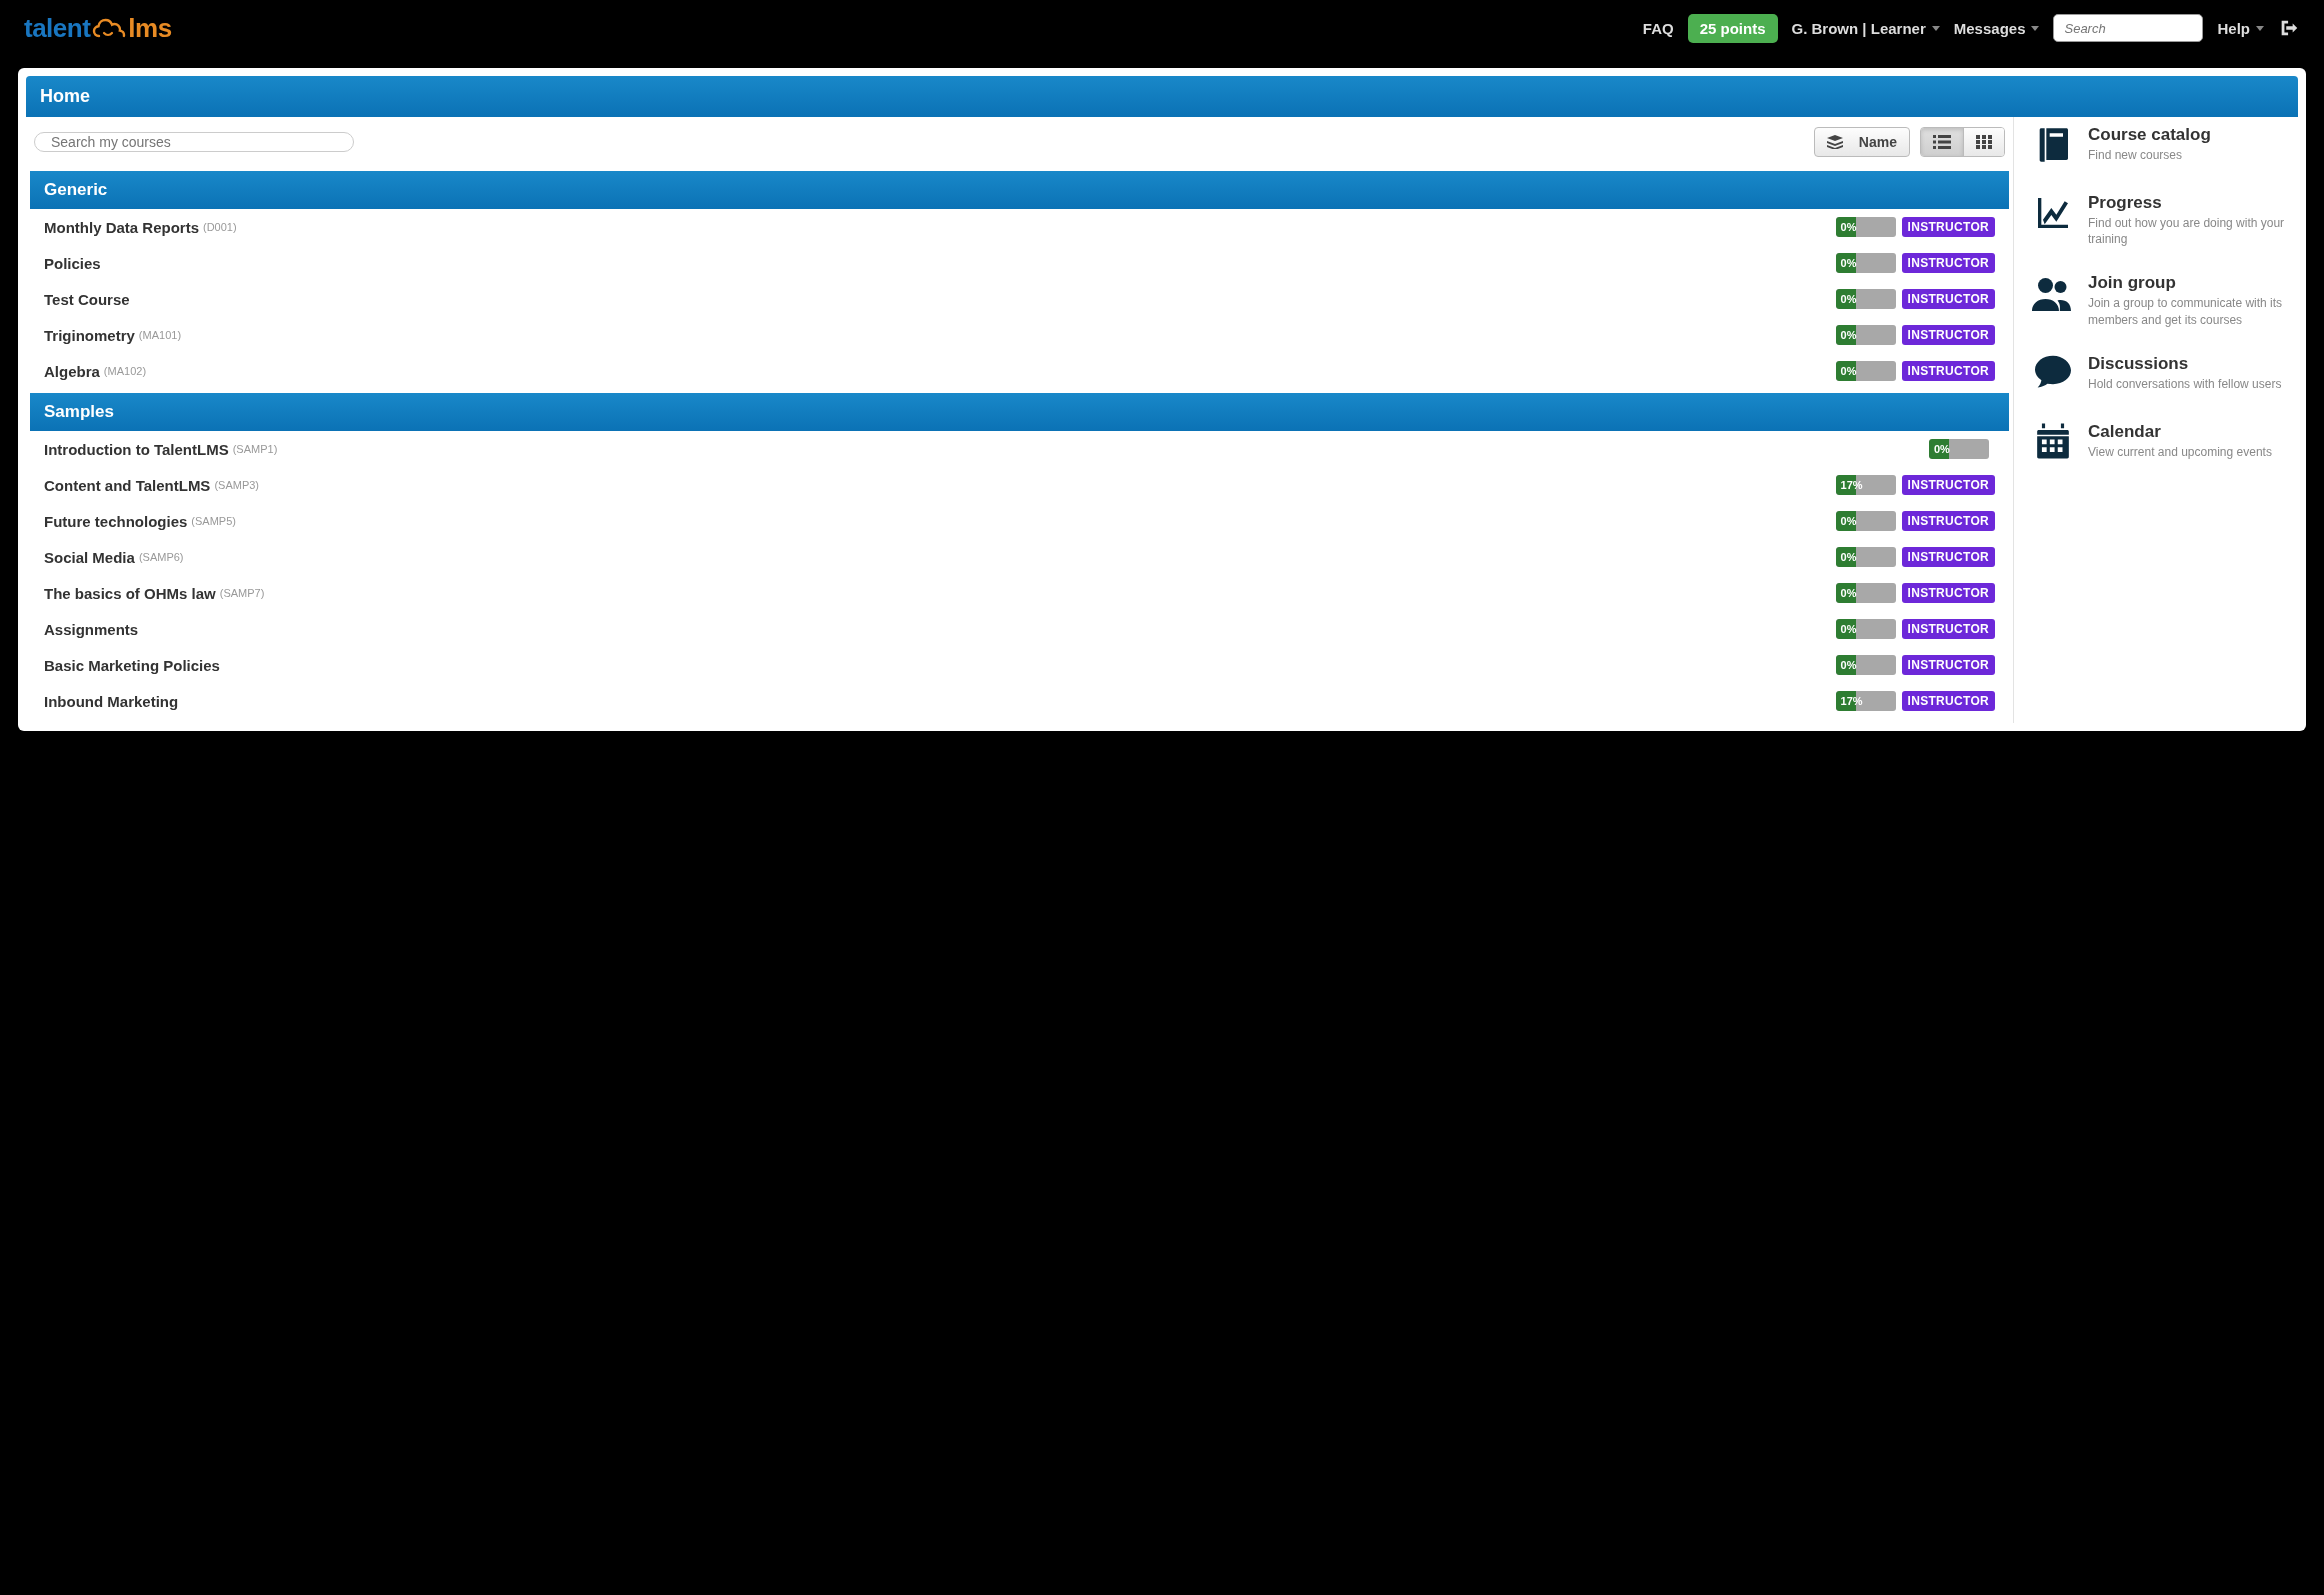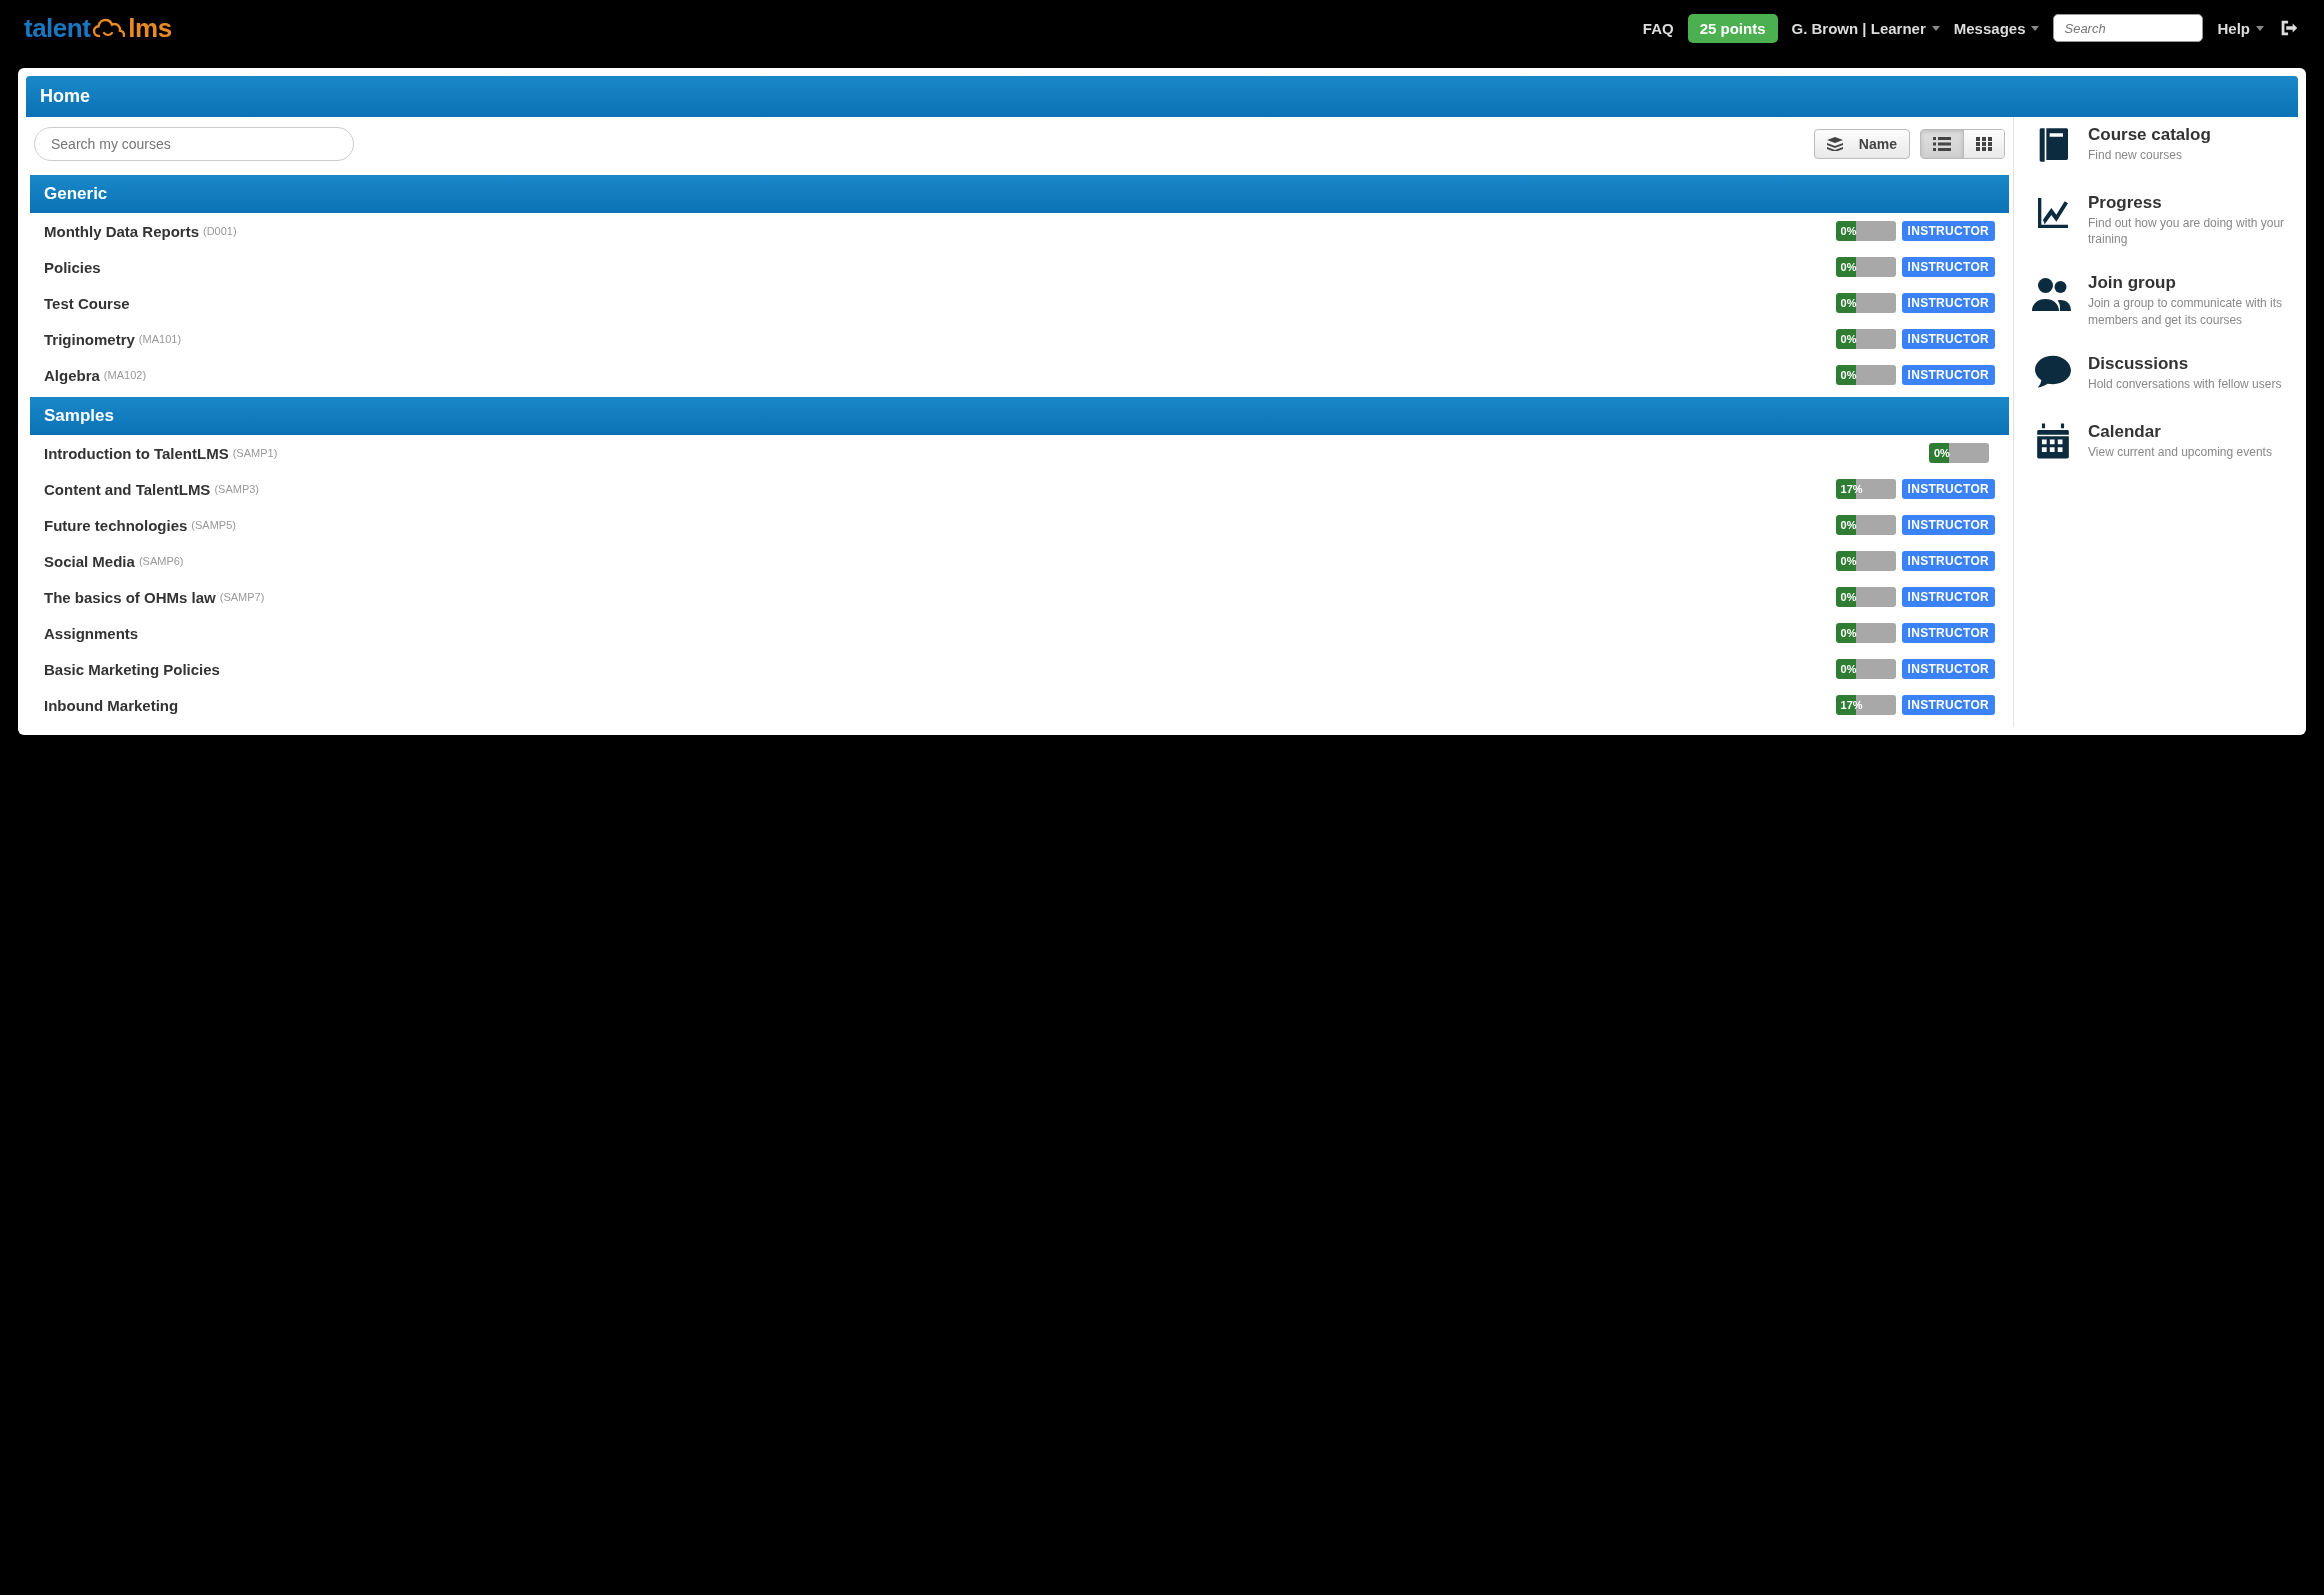--- a/index.html
+++ b/index.html
@@ -104,21 +104,21 @@
 
   
   .toolbar-row {
     display: flex;
     align-items: center;
     padding: 0 4px 10px 4px;
     gap: 10px;
   }
   .course-search {
     width: 320px;
-    height: 34px;
+    height: 20px;
     border-radius: 18px;
     border: 1px solid #ccc;
     padding: 0 16px;
     font-size: 14px;
     color: #888;
     outline: none;
   }
   .spacer { flex: 1; }
   .btn {
     border: 1px solid #bbb;
@@ -201,21 +201,21 @@
     position: absolute;
     top: 0; bottom: 0;
     display: flex;
     align-items: center;
     font-size: 11px;
     font-weight: 700;
     color: #fff;
     padding: 0 5px;
   }
   .instructor-badge {
-    background: #3b82f6;
+    background: #6d28d9;
     color: #fff;
     font-weight: 700;
     font-size: 12px;
     padding: 3px 6px;
     border-radius: 3px;
     letter-spacing: 0.3px;
   }
 
   
   .side-item {

